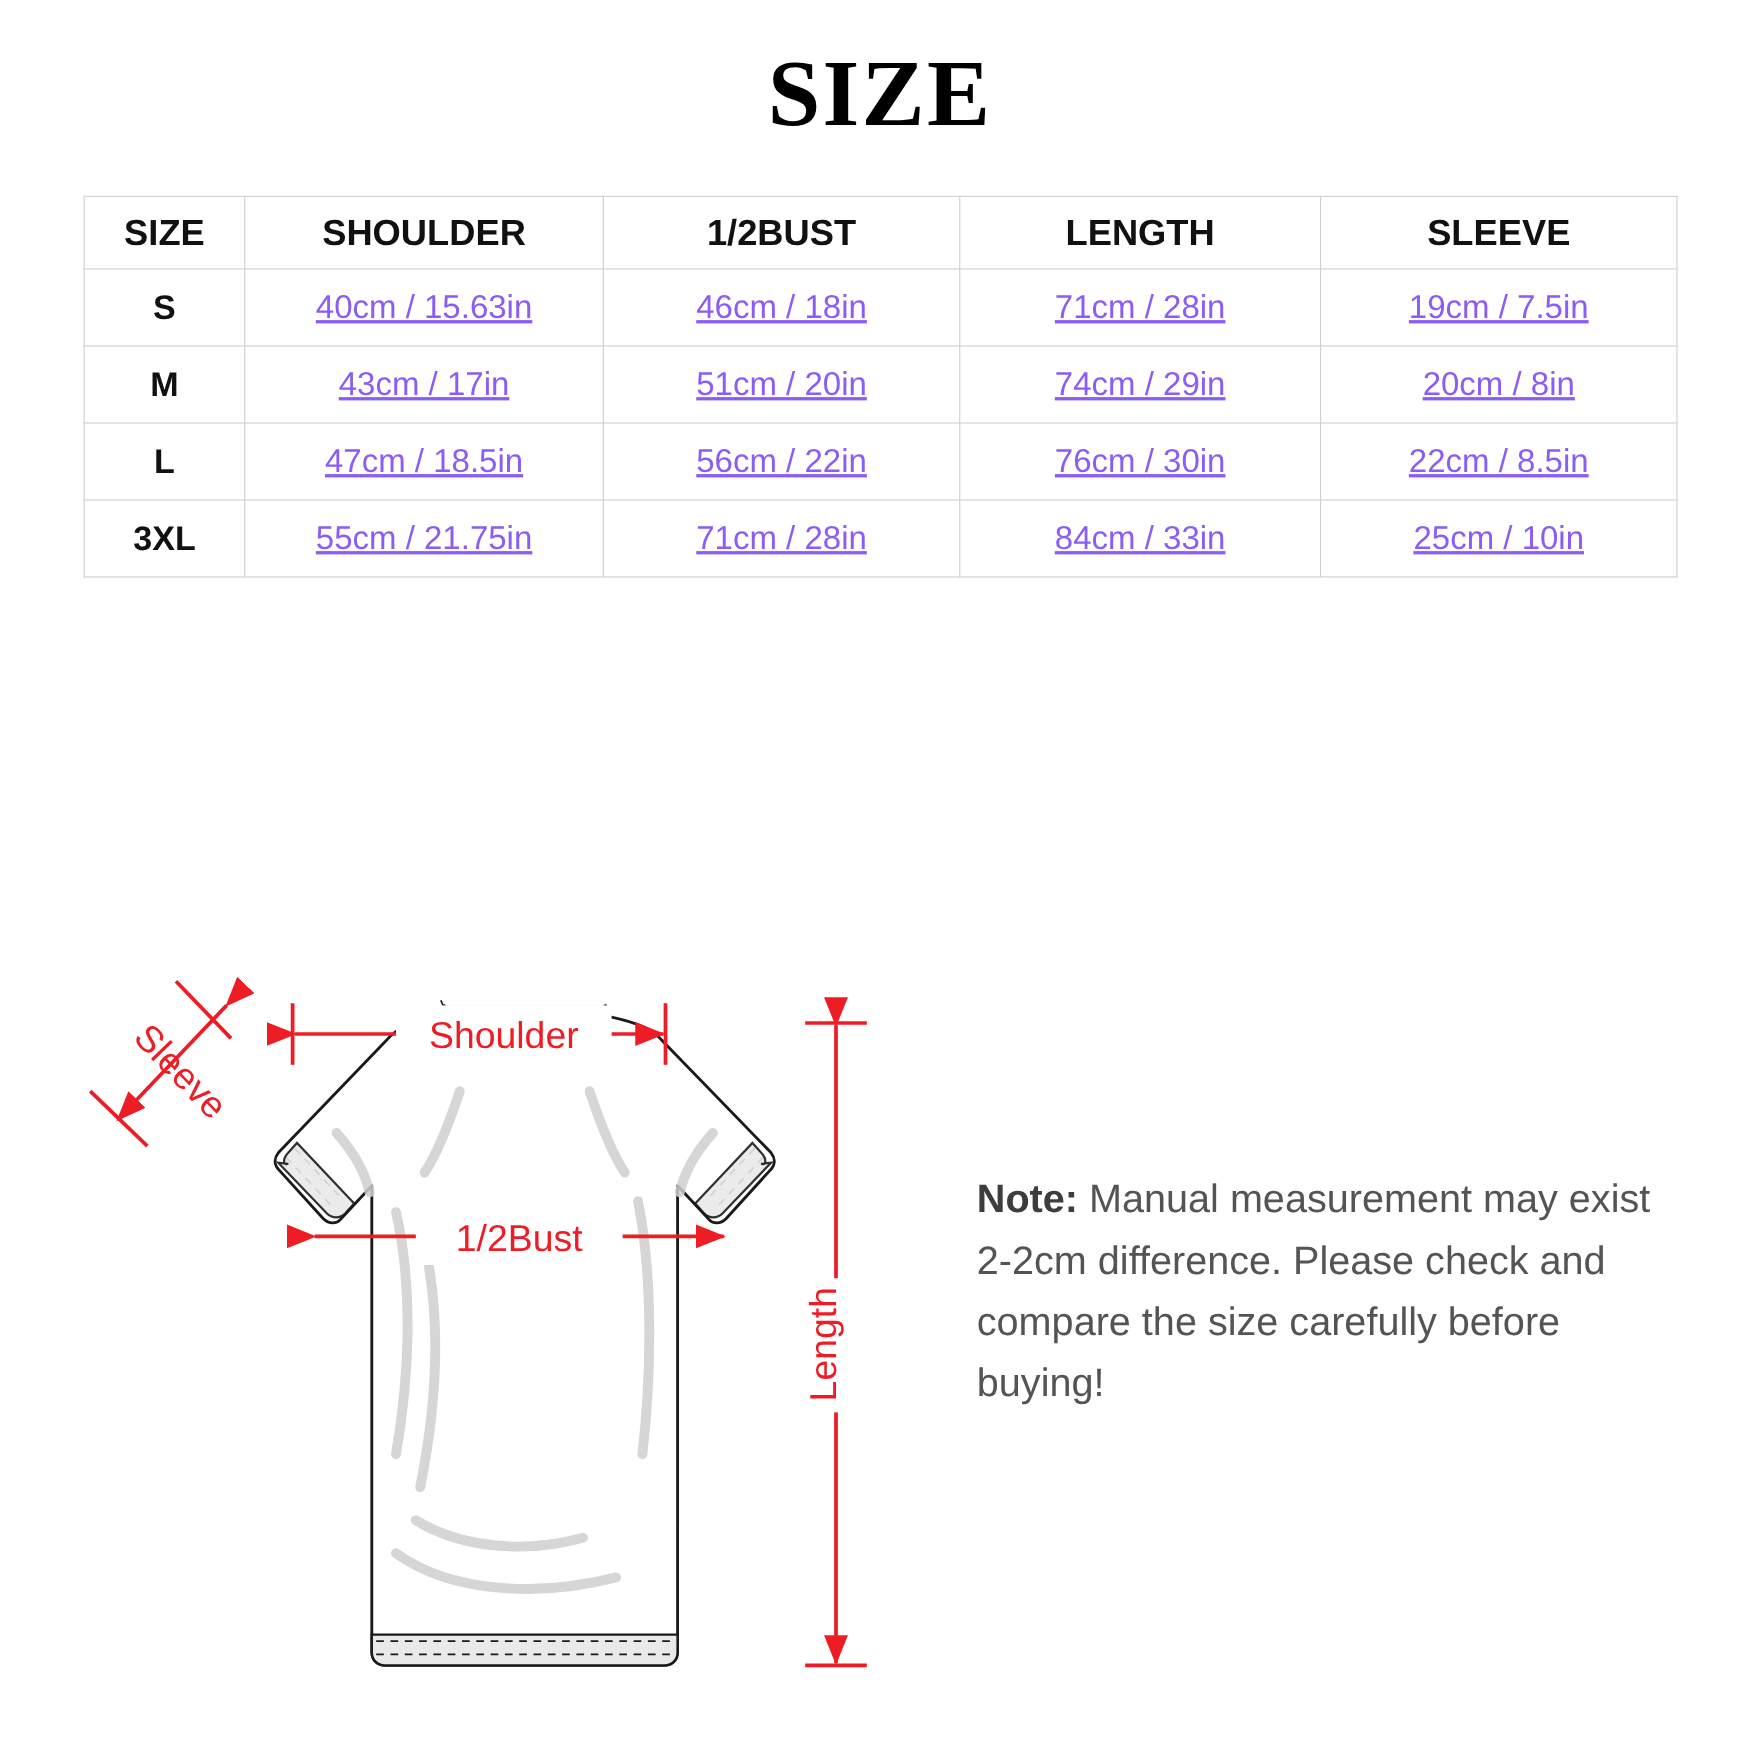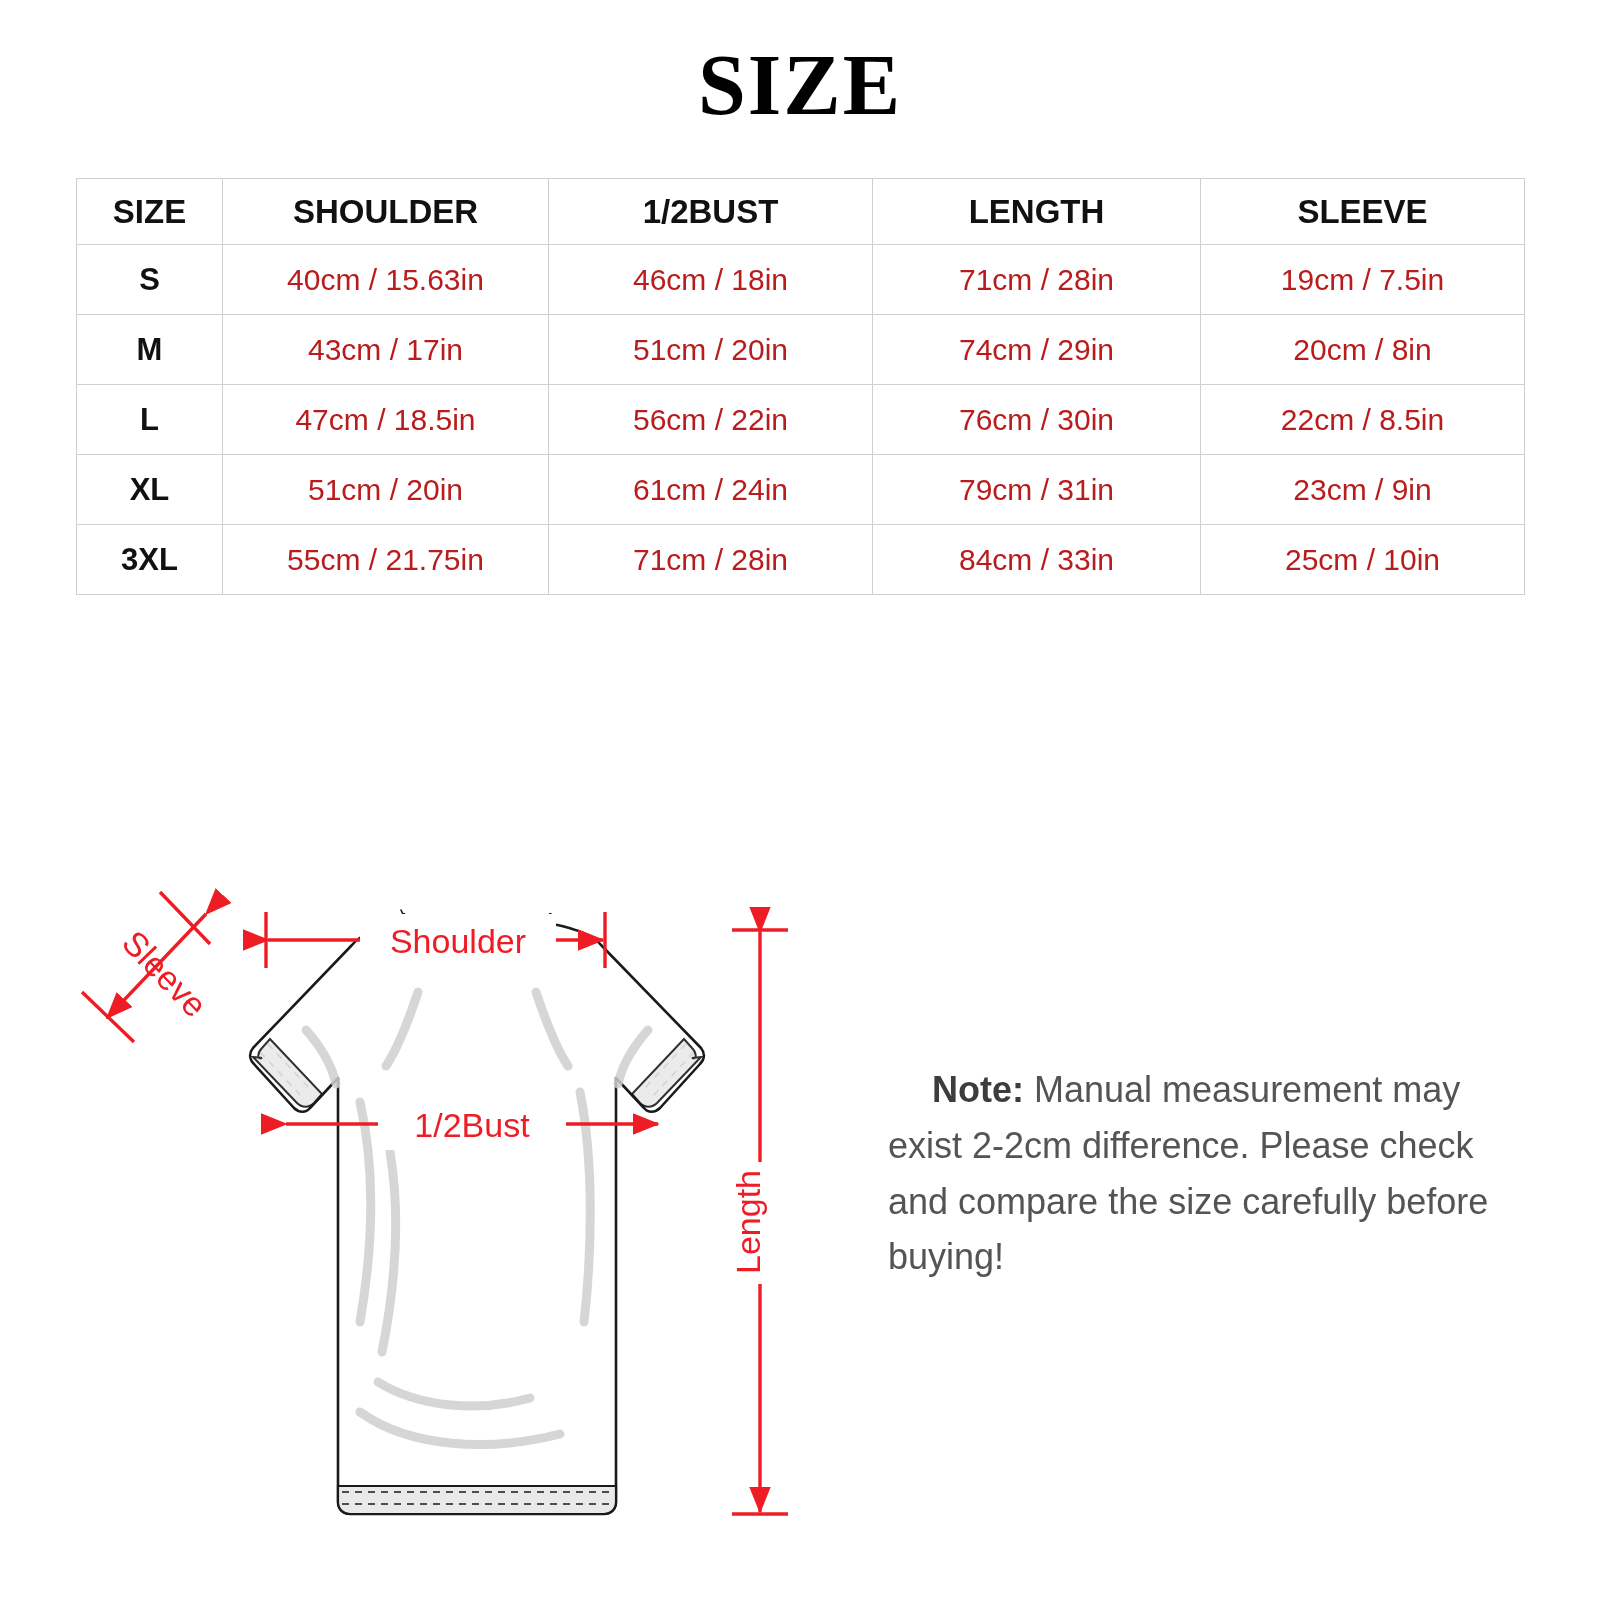--- a/index.html
+++ b/index.html
@@ -55,21 +55,22 @@
     height: 66px;
   }
   table.size-table tbody td.size-col {
     font-size: 31px;
     font-weight: bold;
     color: #111111;
   }
   table.size-table tbody td.val {
     font-size: 30px;
     font-weight: normal;
-    color: #b91c1c;
+    color: #8b5cf6;
+    text-decoration: underline;
   }
   col.c-size { width: 146px; }
   col.c-shoulder { width: 326px; }
   col.c-bust { width: 324px; }
   col.c-length { width: 328px; }
   col.c-sleeve { width: 324px; }
 
   
   .illus {
     position: absolute;
@@ -83,21 +84,20 @@
     position: absolute;
     top: 1062px; left: 888px;
     width: 650px;
     font-size: 36px;
     line-height: 1.55;
     color: #545454;
   }
   .note b {
     color: #3d3d3d;
     font-weight: bold;
-    margin-left: 44px;
   }
 </style>
 </head>
 <body>
 
 <div id="page">
 
   <div class="title">SIZE</div>
 
   <div class="table-wrap">
@@ -132,27 +132,20 @@
           <td class="val">51cm / 20in</td>
           <td class="val">74cm / 29in</td>
           <td class="val">20cm / 8in</td>
         </tr>
         <tr>
           <td class="size-col">L</td>
           <td class="val">47cm / 18.5in</td>
           <td class="val">56cm / 22in</td>
           <td class="val">76cm / 30in</td>
           <td class="val">22cm / 8.5in</td>
-        </tr>
-        <tr>
-          <td class="size-col">XL</td>
-          <td class="val">51cm / 20in</td>
-          <td class="val">61cm / 24in</td>
-          <td class="val">79cm / 31in</td>
-          <td class="val">23cm / 9in</td>
         </tr>
         <tr>
           <td class="size-col">3XL</td>
           <td class="val">55cm / 21.75in</td>
           <td class="val">71cm / 28in</td>
           <td class="val">84cm / 33in</td>
           <td class="val">25cm / 10in</td>
         </tr>
       </tbody>
     </table>

